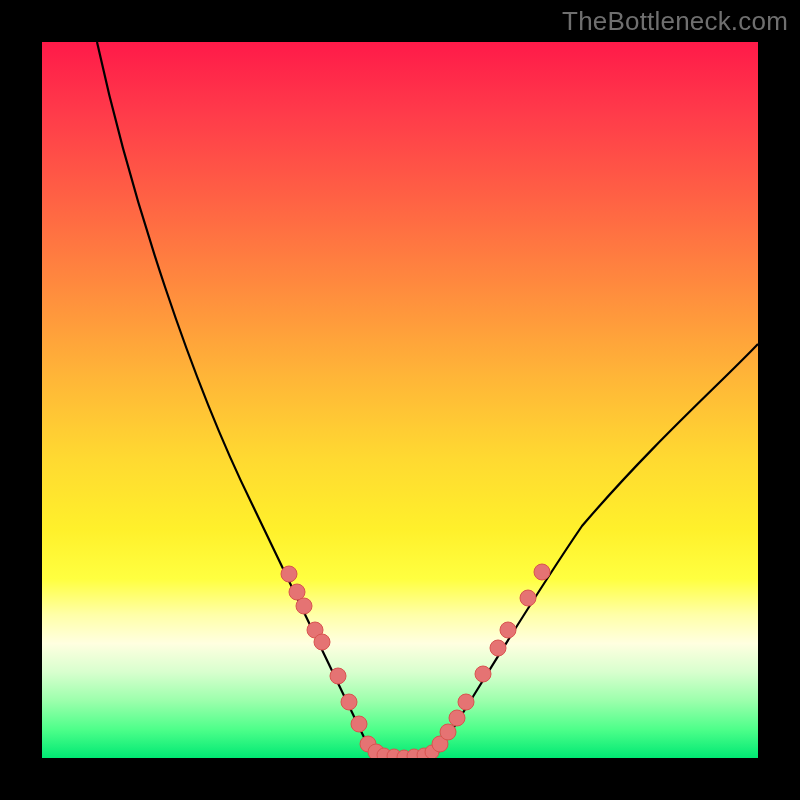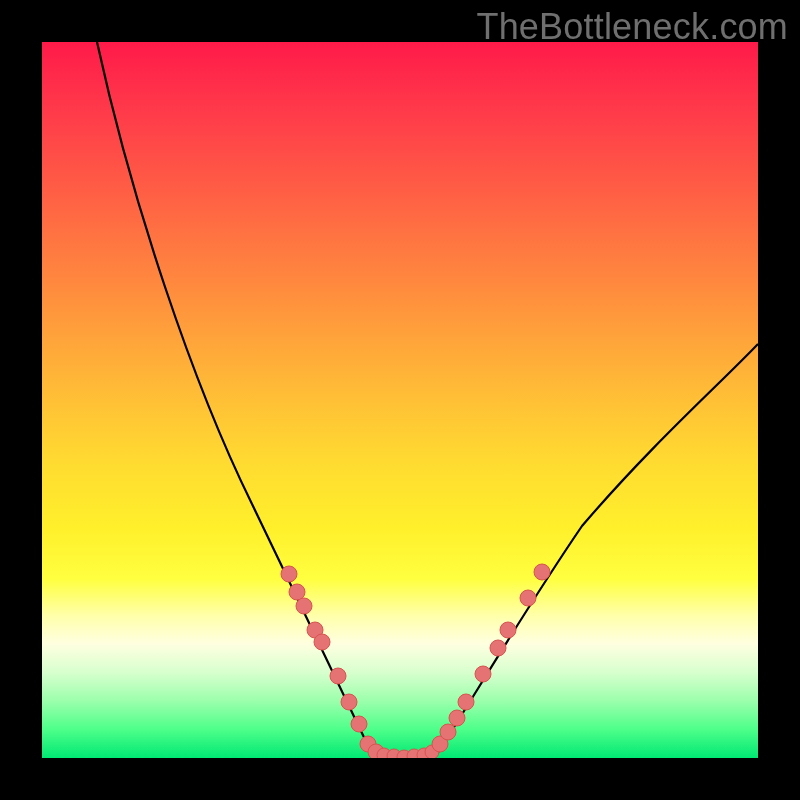--- a/index.html
+++ b/index.html
@@ -39,21 +39,21 @@
       #9cffac 92%,
       #4eff8a 96%,
       #00e873 100%
     );
   }
   .watermark {
     position: absolute;
     top: 6px;
     right: 12px;
     font-family: Arial, Helvetica, sans-serif;
-    font-size: 36px;
+    font-size: 26px;
     color: #6f6f6f;
     letter-spacing: 0.2px;
     font-weight: 500;
   }
   svg.curve {
     position: absolute;
     left: 0;
     top: 0;
     width: 716px;
     height: 716px;

